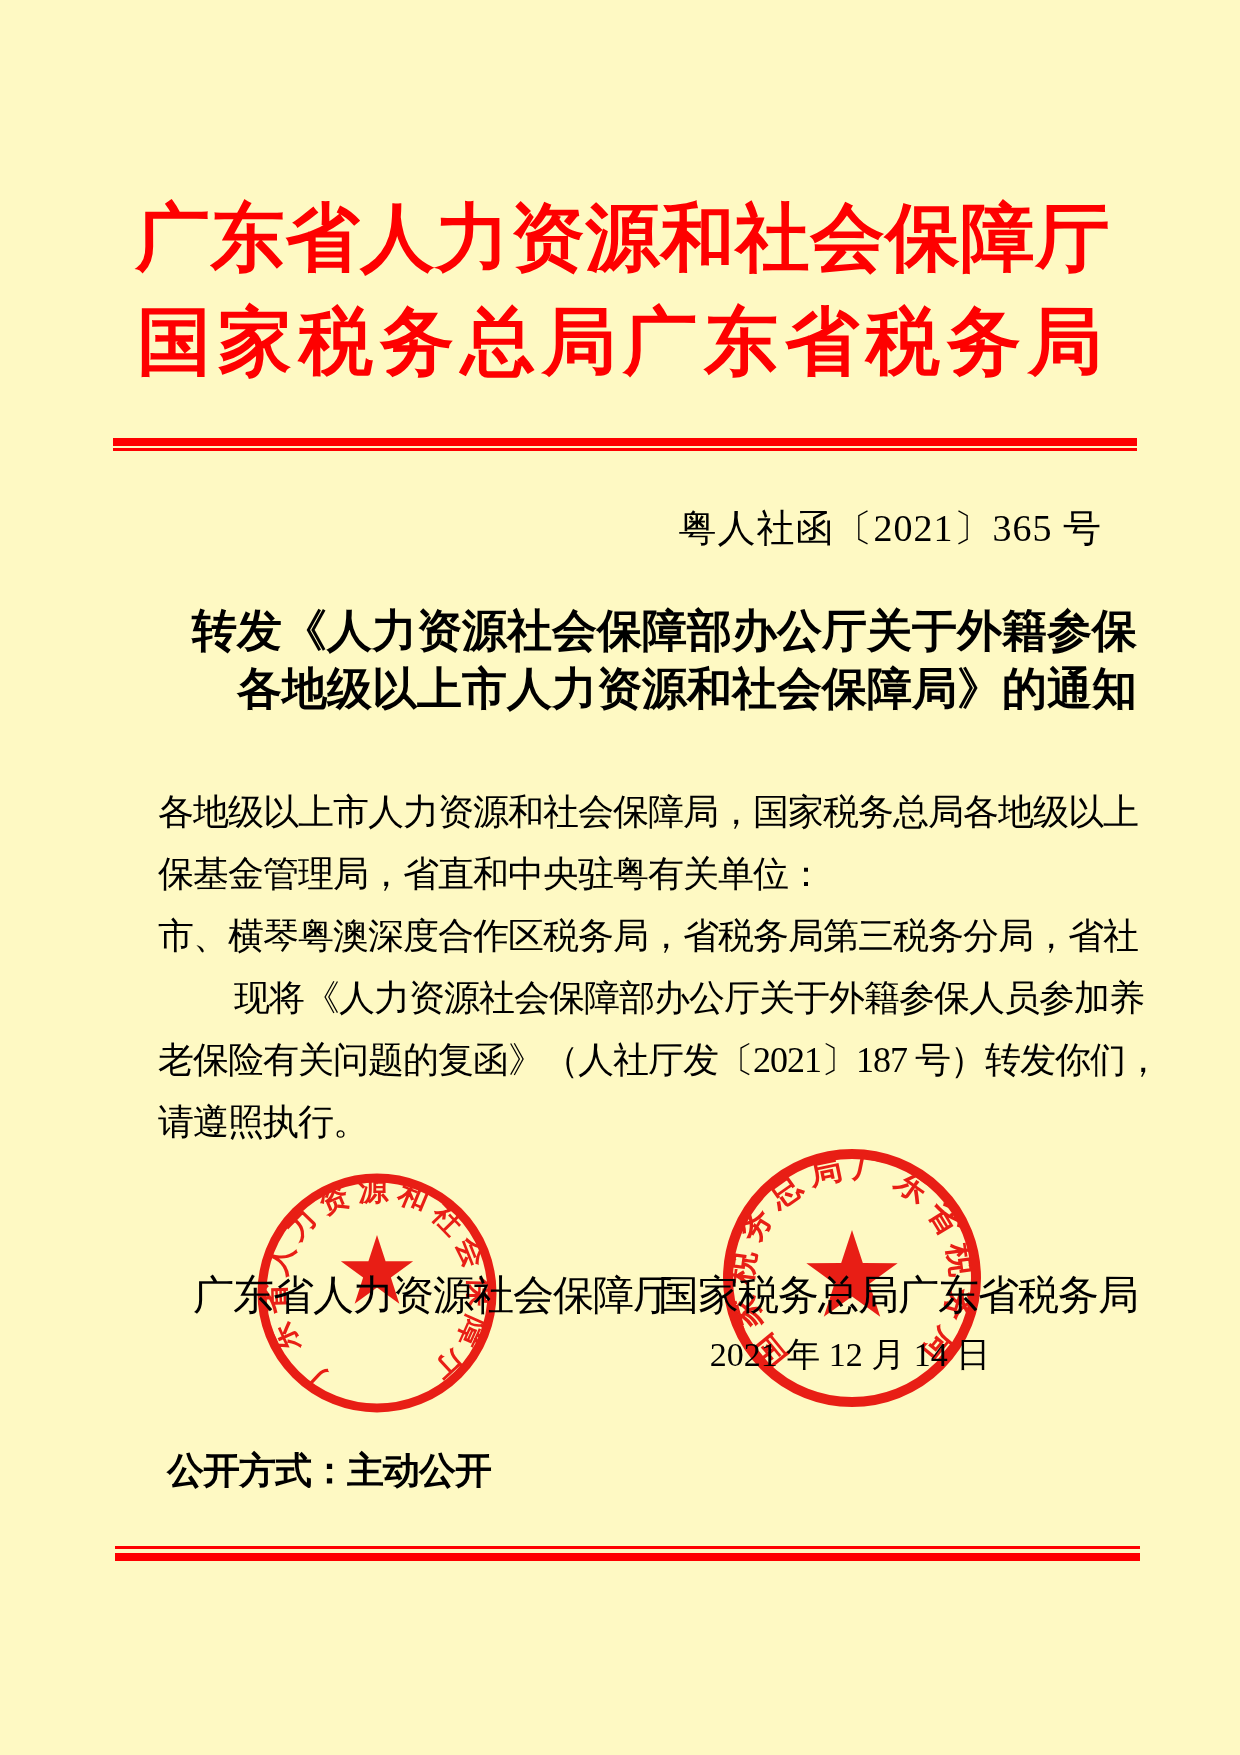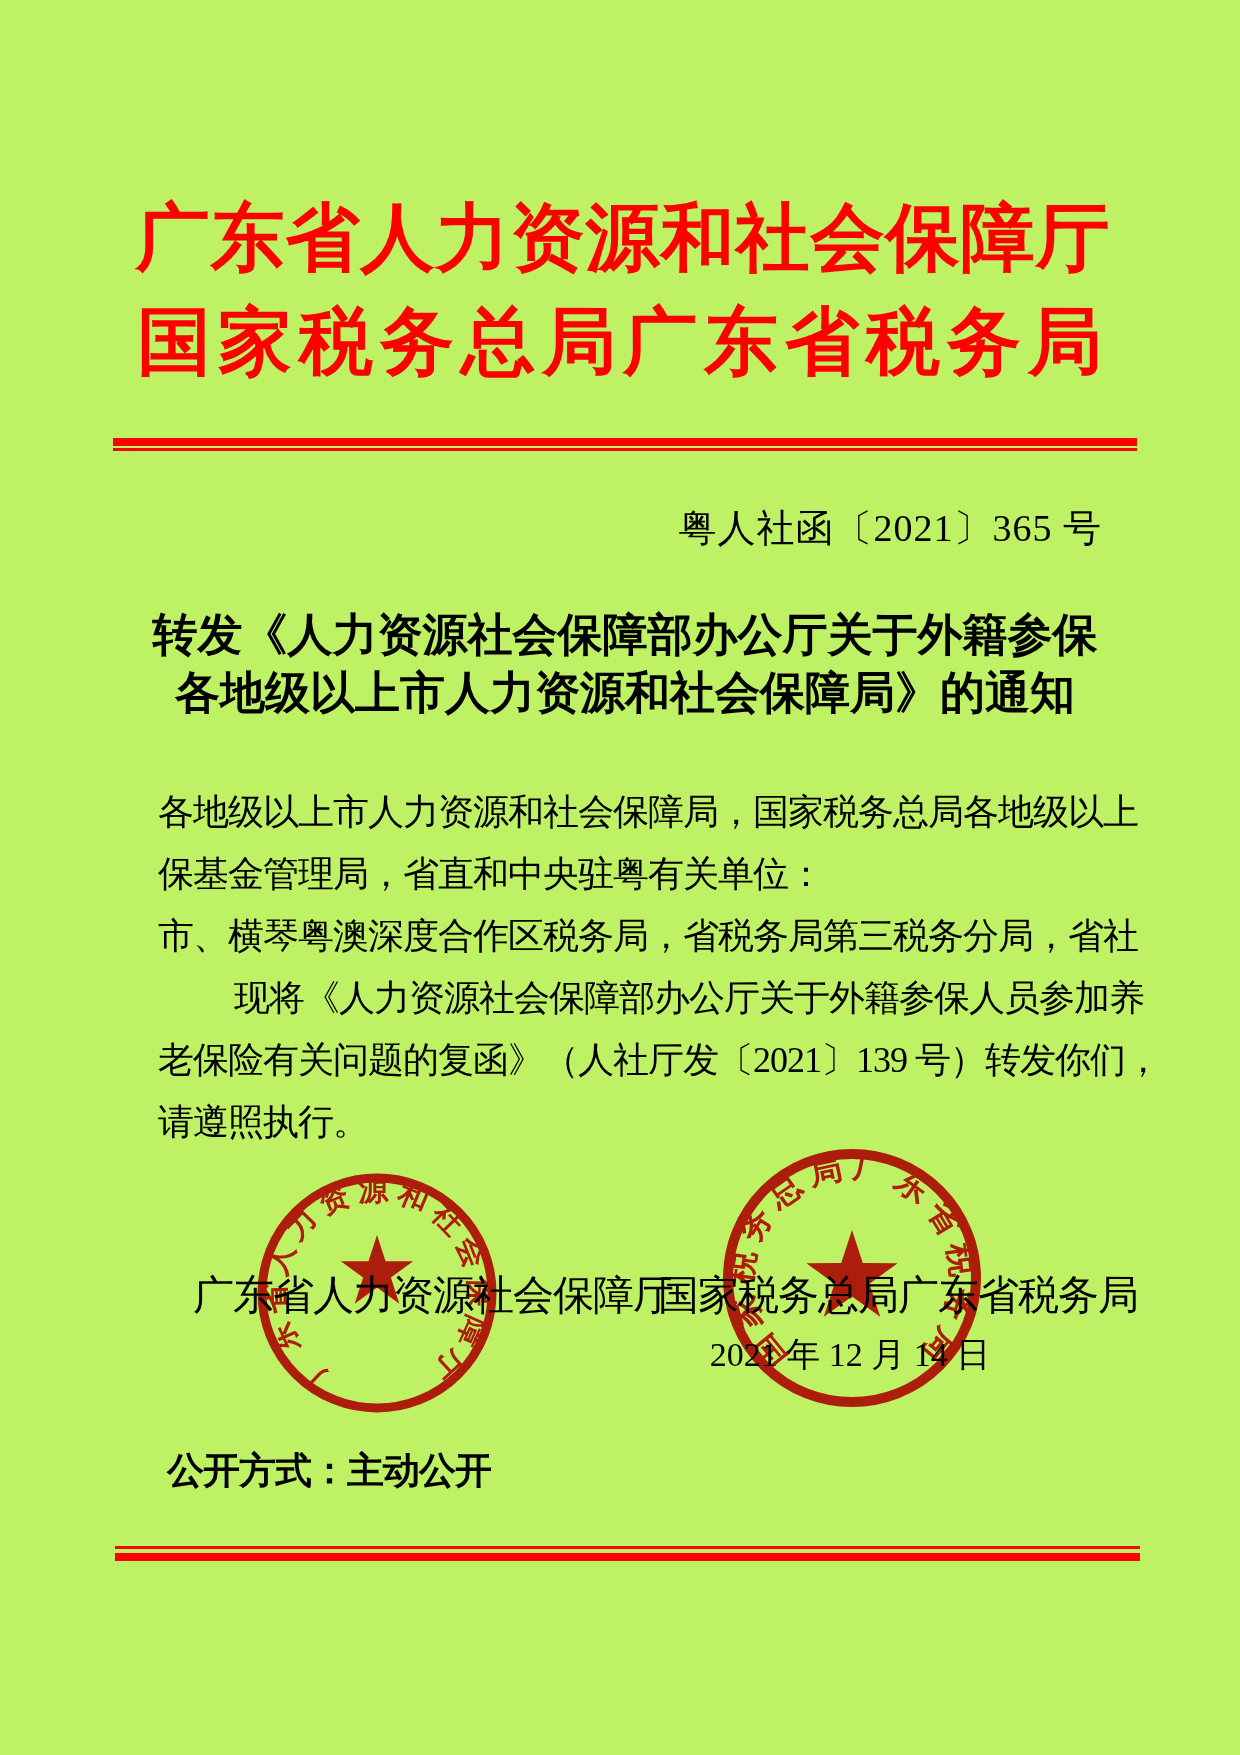--- a/index.html
+++ b/index.html
@@ -1,19 +1,19 @@
 <!DOCTYPE html>
 <html><head>
 <meta charset="utf-8">
 <style>
   html,body{margin:0;padding:0;background:#ffffff;}
   .page{
     position:relative;
     width:1240px;height:1755px;
-    background:#bef264;
+    background:#fef9c3;
     overflow:hidden;
     font-family:"Liberation Serif","DejaVu Serif",serif;
     color:#000;
   }
   
   .hdr-line{
     position:absolute;left:108px;width:1030px;
     text-align:center;color:#fe0000;font-weight:bold;
     font-family:"Liberation Serif","DejaVu Serif",serif;
     white-space:nowrap;
@@ -29,22 +29,22 @@
     border-top:3px solid #fe0000;border-bottom:8px solid #fe0000;
   }
   
   .doc-number{
     position:absolute;top:504px;right:138px;
     font-size:38px;line-height:48px;letter-spacing:1px;white-space:nowrap;
   }
   
   .title{
     position:absolute;left:113px;top:606px;width:1024px;
-    text-align:center;font-weight:bold;
-    font-family:Liberation Sans, sans-serif;
+    text-align:right;font-weight:bold;
+    font-family:Liberation Mono, monospace;
     font-size:45px;line-height:58px;letter-spacing:0px;
   }
   
   .body-text{
     position:absolute;left:158px;top:781px;width:930px;
     font-size:36px;line-height:62px;letter-spacing:-1px;
     white-space:nowrap;
   }
   .body-text .indent{text-indent:76px;text-align:center;}
   
@@ -90,21 +90,21 @@
   <div class="title">
     <div>转发《人力资源社会保障部办公厅关于外籍参保</div>
     <div>各地级以上市人力资源和社会保障局》的通知</div>
   </div>
 
   <div class="body-text">
     <div>各地级以上市人力资源和社会保障局，国家税务总局各地级以上</div>
     <div>保基金管理局，省直和中央驻粤有关单位：</div>
     <div>市、横琴粤澳深度合作区税务局，省税务局第三税务分局，省社</div>
     <div class="indent">现将《人力资源社会保障部办公厅关于外籍参保人员参加养</div>
-    <div>老保险有关问题的复函》（人社厅发〔2021〕139 号）转发你们，</div>
+    <div>老保险有关问题的复函》（人社厅发〔2021〕187 号）转发你们，</div>
     <div>请遵照执行。</div>
   </div>
 
   <div class="sig left">广东省人力资源社会保障厅</div>
   <div class="sig right">国家税务总局广东省税务局</div>
   <div class="date-line">2021 年 12 月 14 日</div>
 
   <svg class="seal left" width="260" height="260" viewBox="-130 -130 260 260">
     <circle cx="0" cy="0" r="115" fill="none" stroke="#e8100c" stroke-width="9"></circle>
     <polygon fill="#e8100c" transform="translate(0,-20)" points="0,-38 8.58,-11.81 36.14,-11.74 13.89,4.51 22.34,30.74 0,14.6 -22.34,30.74 -13.89,4.51 -36.14,-11.74 -8.58,-11.81"></polygon>

